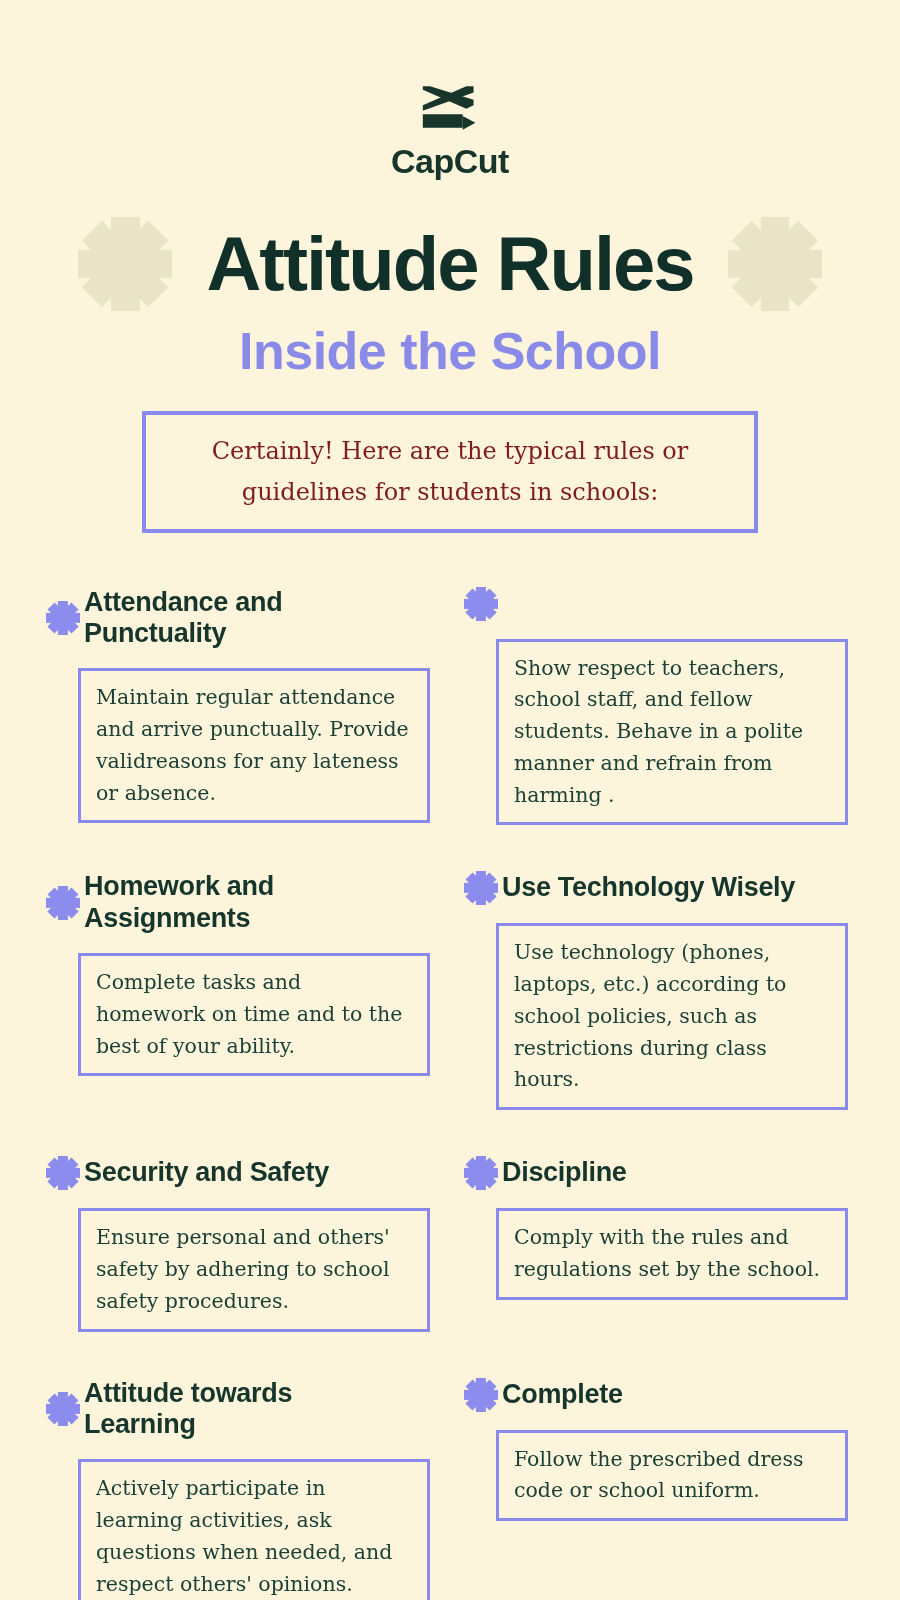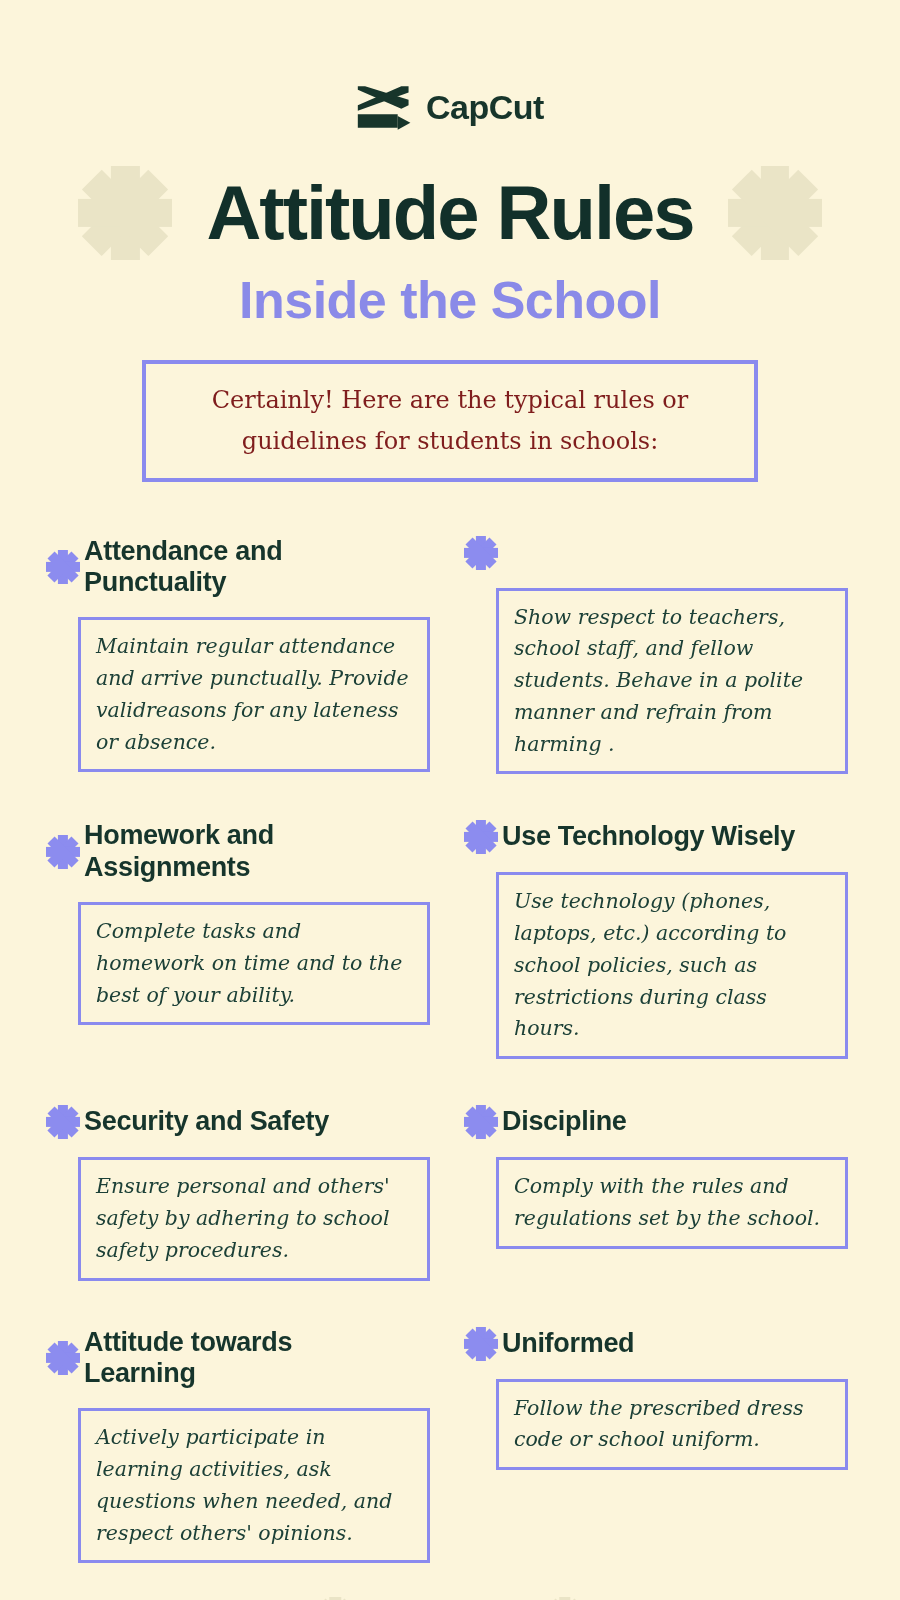--- a/index.html
+++ b/index.html
@@ -21,21 +21,21 @@
     background:currentColor;
     transform:translate(-50%,-50%) rotate(var(--r));
   }
   .ast-beige { color:#EAE4C6; }
   .ast-purple { color:#8C8CEF; }
   .ast-xl { width:94px; height:94px; }
   .ast-md { width:34px; height:34px; }
   .ast-sm { width:38px; height:38px; }
 
   
-  .logo-row { display:flex; justify-content:center; align-items:center; gap:12px; }
+  .logo-row { display:flex; justify-content:center; align-items:center; gap:12px;flex-direction:column; }
   .logo-mark { width:58px; height:46px; color:#17352B; }
   .logo-text { font-size:34px; font-weight:800; letter-spacing:-0.5px; color:#17352B; }
 
   
   .hero { margin-top:36px; text-align:center; }
   .title-row { display:flex; justify-content:center; align-items:center; gap:34px; }
   .page-title {
     font-size:76px; font-weight:800; letter-spacing:-2px;
     color:#12302A; line-height:1.05;
   }
@@ -66,21 +66,20 @@
     font-size:27px; font-weight:800; letter-spacing:-0.3px;
     line-height:1.18; color:#16352C; max-width:300px;
   }
   .sec-box {
     width:352px; margin-left:32px;
     border:3px solid #8A8AEE;
     padding:11px 15px;
     font-family:"DejaVu Serif", serif;
     font-size:20.5px; line-height:1.55;
     color:#1C4037;
-    font-style:italic;
   }
   .box-r1 { min-height:142px; }
   .box-r2 { min-height:118px; }
   .box-r3 { min-height:142px; }
   .box-r4 { min-height:88px; }
 
   
   .footer {
     margin-top:34px;
     display:flex; justify-content:center; align-items:flex-end; gap:0px;
@@ -219,21 +218,21 @@
     </div>
 
     <div class="section">
       <div class="sec-head">
         <span class="ast ast-purple ast-md">
           <b style="--r:0deg"></b>
             <b style="--r:45deg"></b>
             <b style="--r:90deg"></b>
             <b style="--r:135deg"></b>
         </span>
-        <h3 class="sec-title">Uniformed</h3>
+        <h3 class="sec-title">Complete</h3>
       </div>
       <div class="sec-box box-r4">Follow the prescribed dress code or school uniform.</div>
     </div>
 
   </div>
 
   <div class="footer">
     <span class="ast ast-beige ast-sm">
       <b style="--r:0deg"></b>
         <b style="--r:45deg"></b>

